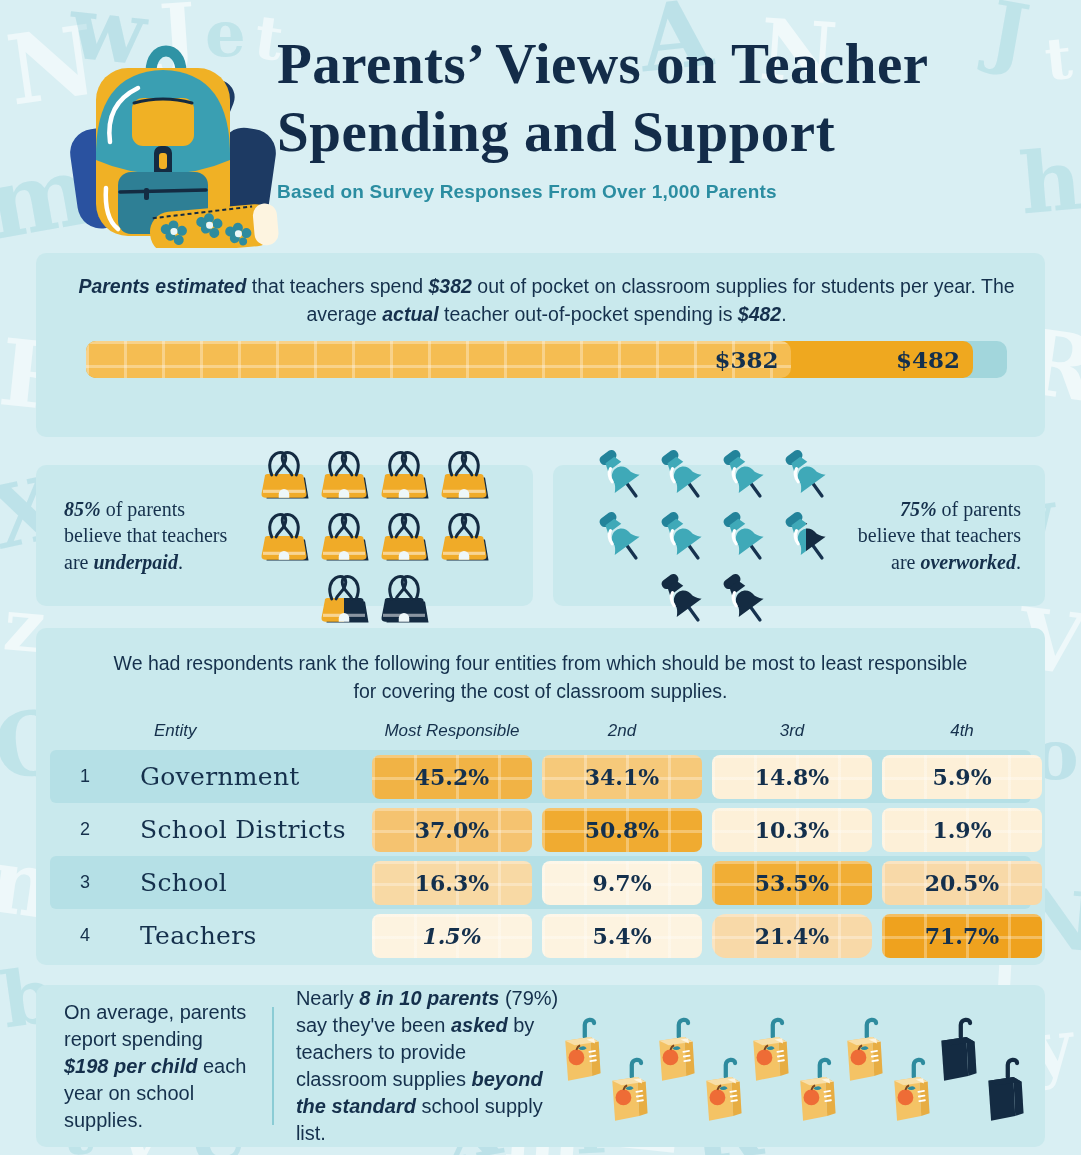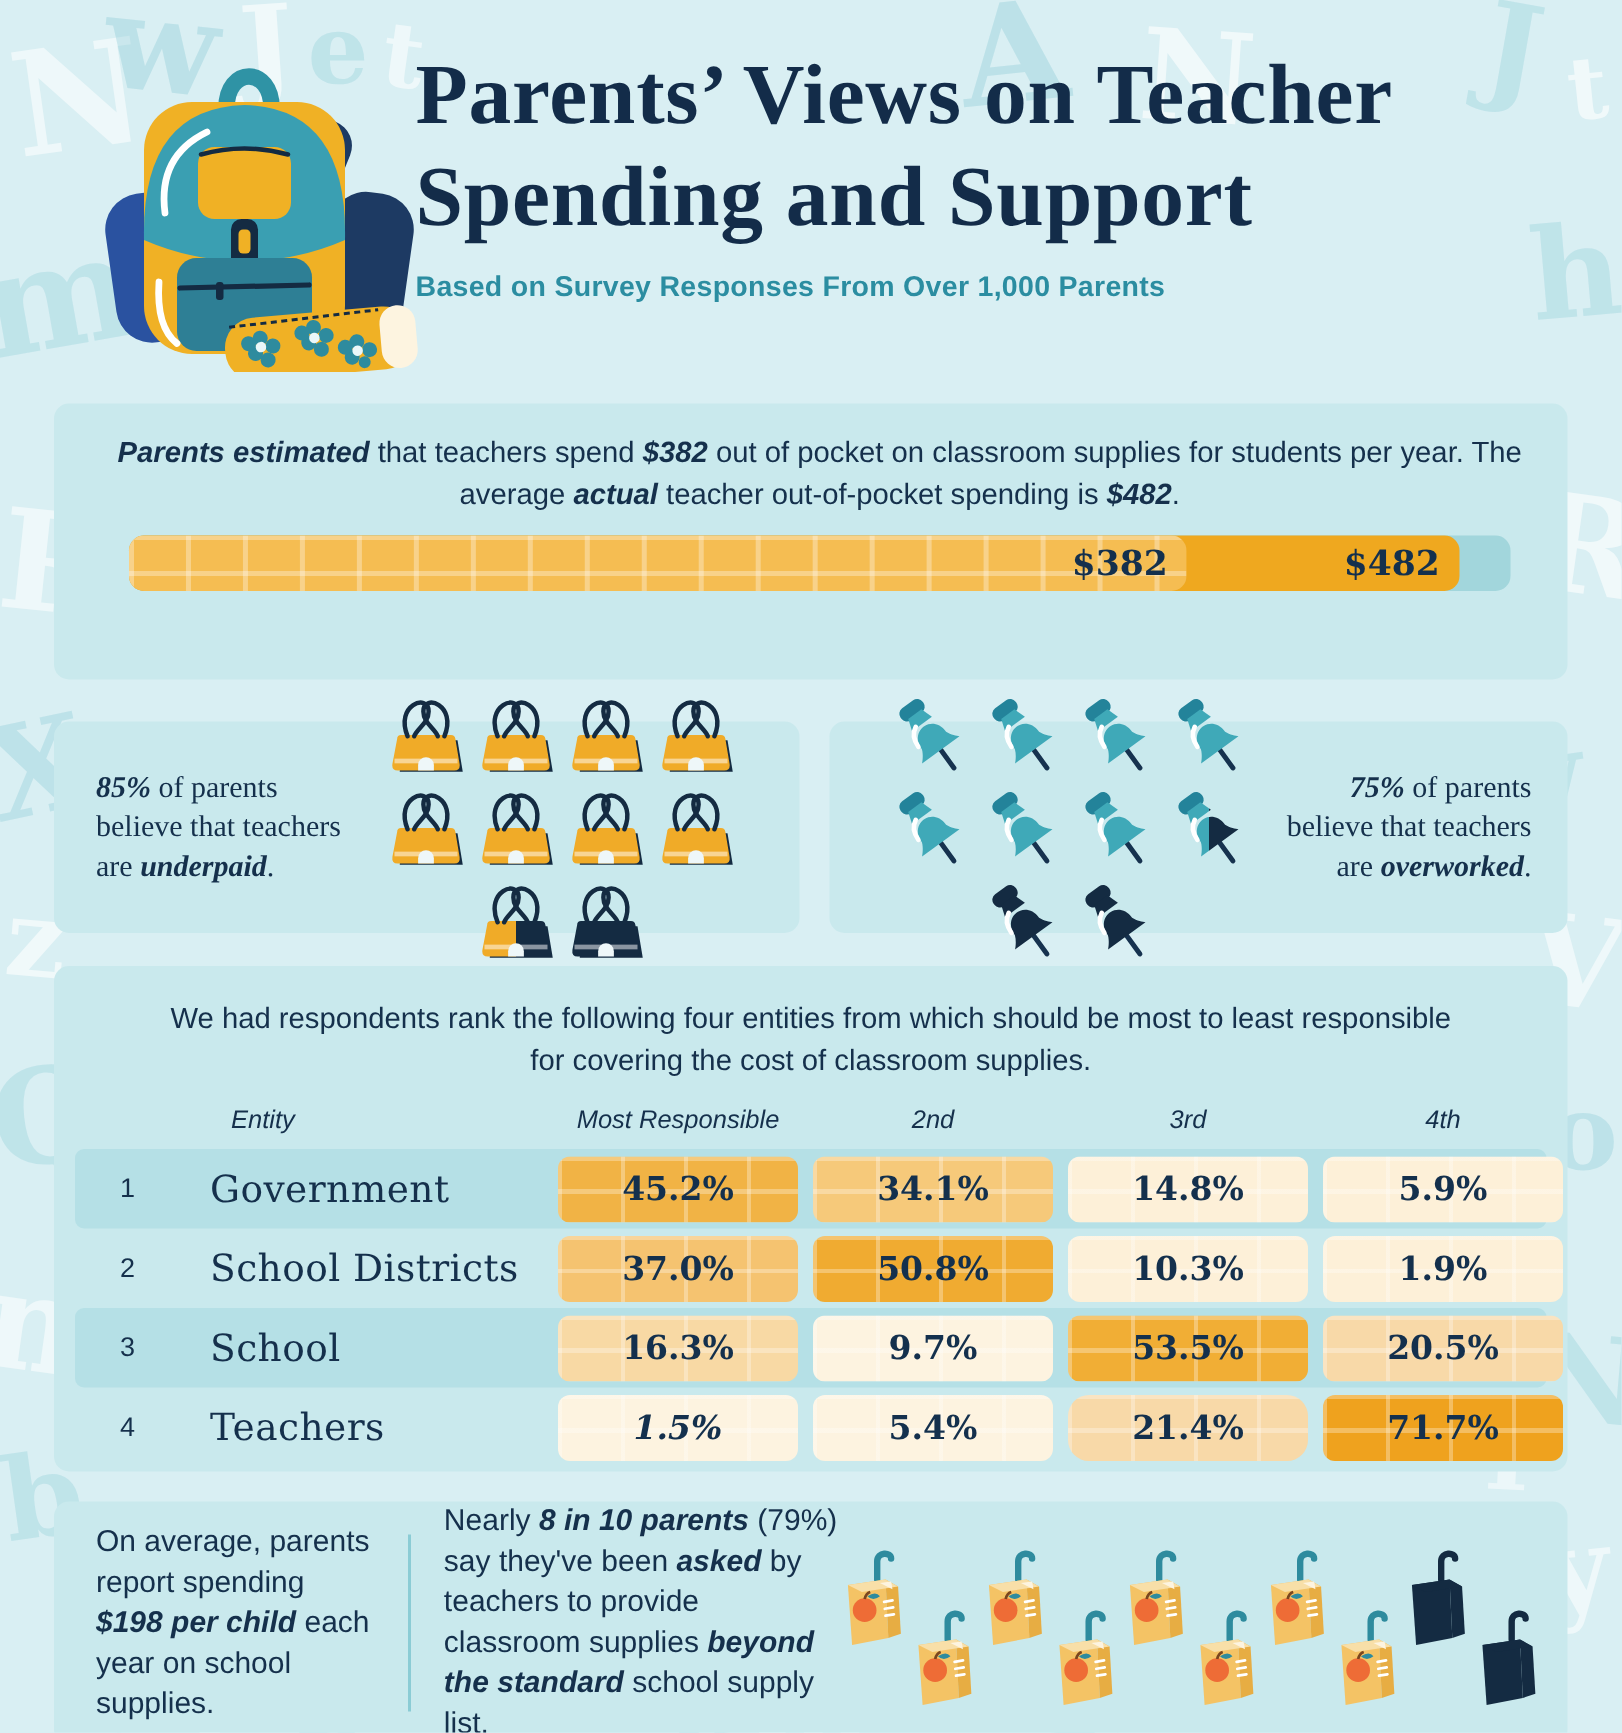--- a/index.html
+++ b/index.html
@@ -24,21 +24,21 @@
   .title-line {
     font-family:"Liberation Serif", serif; font-weight:700;
     font-size:57px; line-height:1.2; color:#132c49; letter-spacing:.5px;
   }
   .subtitle { margin-top:14px; font-size:19px; font-weight:700; color:#2b8da1; letter-spacing:.2px; }
 
   
   .panel { background:#c9e9ed; border-radius:10px; margin:0 36px; position:relative; }
 
   
-  .callout { height:184px; margin-top:16px; padding:20px 16px 0 28px; }
+  .callout { height:184px; margin-top:0; padding:20px 16px 0 28px; }
   .callout-text { text-align:center; font-size:19.5px; line-height:1.42; max-width:965px; margin:0 auto; }
   .b { font-weight:700; } .i { font-style:italic; }
   .bar-track {
     position:relative; height:37px; margin:13px 22px 0 22px;
     background:#a2d6dc; border-radius:10px;
   }
   .bar-seg { position:absolute; left:0; top:0; height:37px; border-radius:10px;
     display:flex; align-items:center; justify-content:flex-end; }
   .bar-label { font-family:"DejaVu Serif", serif; font-weight:700; font-size:23px; color:#14304d; padding-right:13px; }
   .texture {

